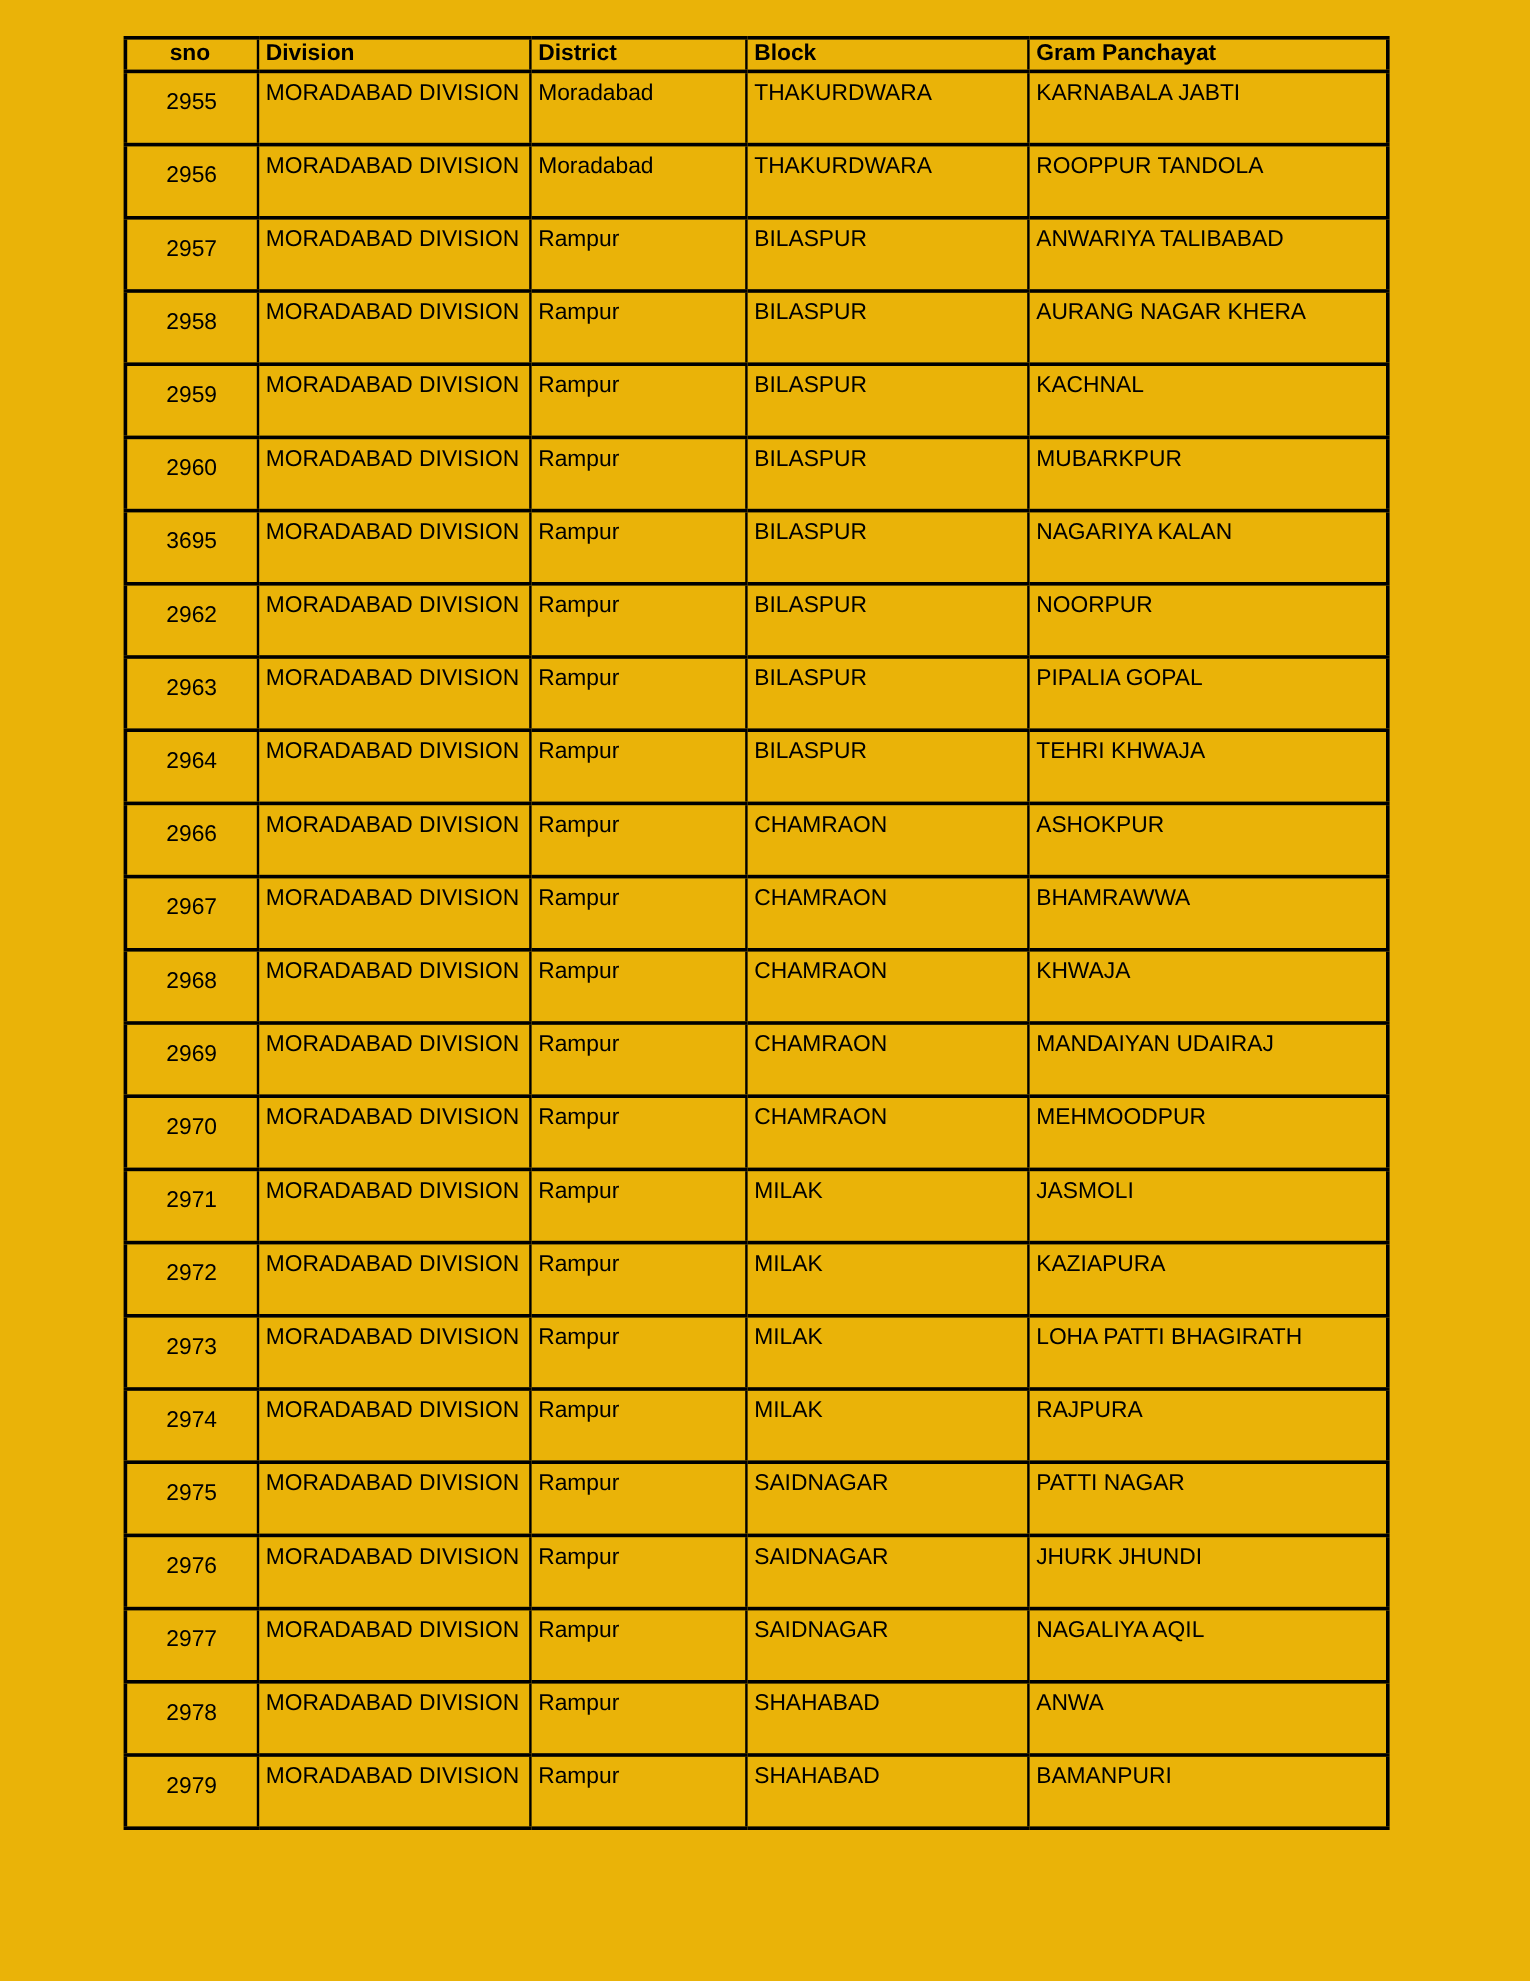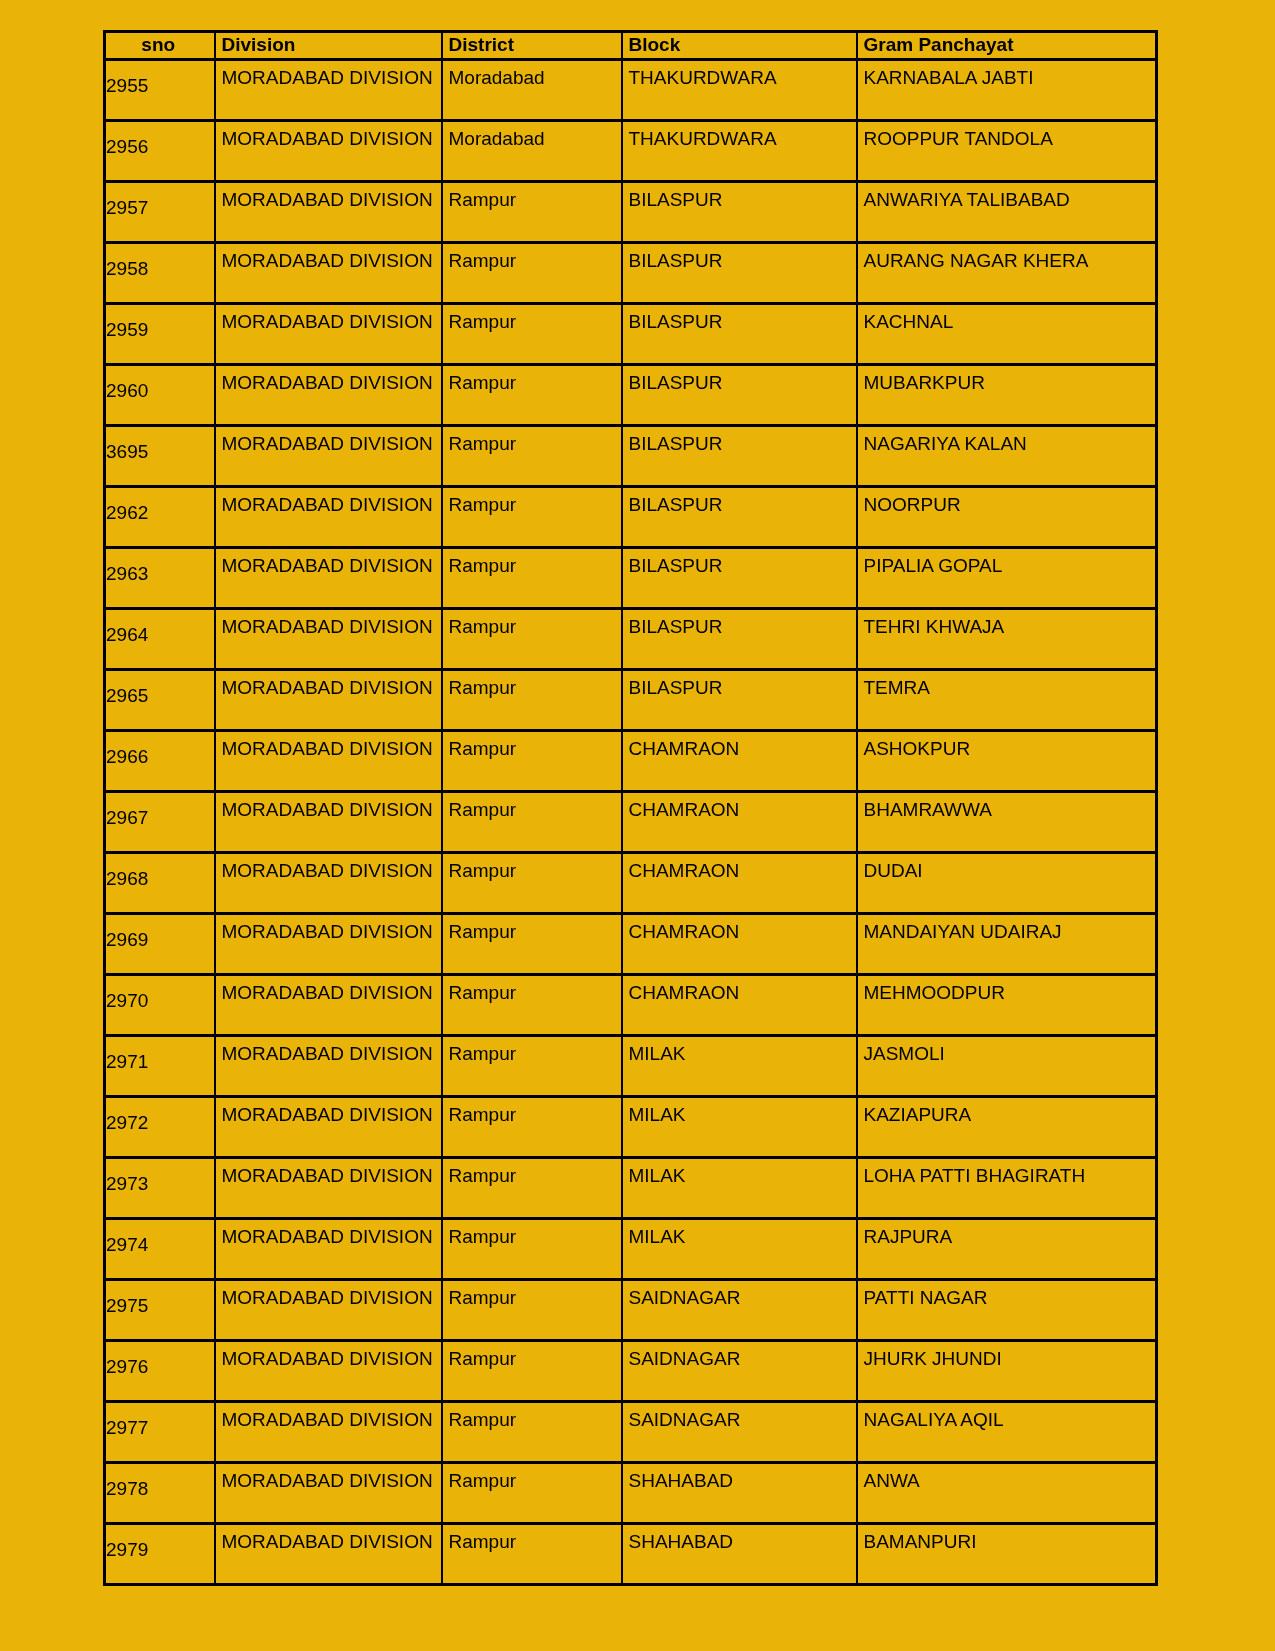--- a/index.html
+++ b/index.html
@@ -59,21 +59,21 @@
   }
   table.data-table td {
     font-size: 19px;
     font-weight: 400;
     text-align: left;
     vertical-align: top;
     padding: 6px 3px 2px 6px;
     line-height: 1.15;
   }
   table.data-table td.sno-cell {
-    text-align: left;
+    text-align: center;
     vertical-align: middle;
     padding: 0 0 8px 0;
   }
 </style>
 </head>
 <body>
 
 <div class="sheet">
   <table class="data-table">
     <colgroup>
@@ -157,46 +157,39 @@
           <td>PIPALIA GOPAL</td>
         </tr>
         <tr>
           <td class="sno-cell">2964</td>
           <td>MORADABAD DIVISION</td>
           <td>Rampur</td>
           <td>BILASPUR</td>
           <td>TEHRI KHWAJA</td>
         </tr>
         <tr>
-          <td class="sno-cell">2965</td>
-          <td>MORADABAD DIVISION</td>
-          <td>Rampur</td>
-          <td>BILASPUR</td>
-          <td>TEMRA</td>
-        </tr>
-        <tr>
           <td class="sno-cell">2966</td>
           <td>MORADABAD DIVISION</td>
           <td>Rampur</td>
           <td>CHAMRAON</td>
           <td>ASHOKPUR</td>
         </tr>
         <tr>
           <td class="sno-cell">2967</td>
           <td>MORADABAD DIVISION</td>
           <td>Rampur</td>
           <td>CHAMRAON</td>
           <td>BHAMRAWWA</td>
         </tr>
         <tr>
           <td class="sno-cell">2968</td>
           <td>MORADABAD DIVISION</td>
           <td>Rampur</td>
           <td>CHAMRAON</td>
-          <td>DUDAI</td>
+          <td>KHWAJA</td>
         </tr>
         <tr>
           <td class="sno-cell">2969</td>
           <td>MORADABAD DIVISION</td>
           <td>Rampur</td>
           <td>CHAMRAON</td>
           <td>MANDAIYAN UDAIRAJ</td>
         </tr>
         <tr>
           <td class="sno-cell">2970</td>

